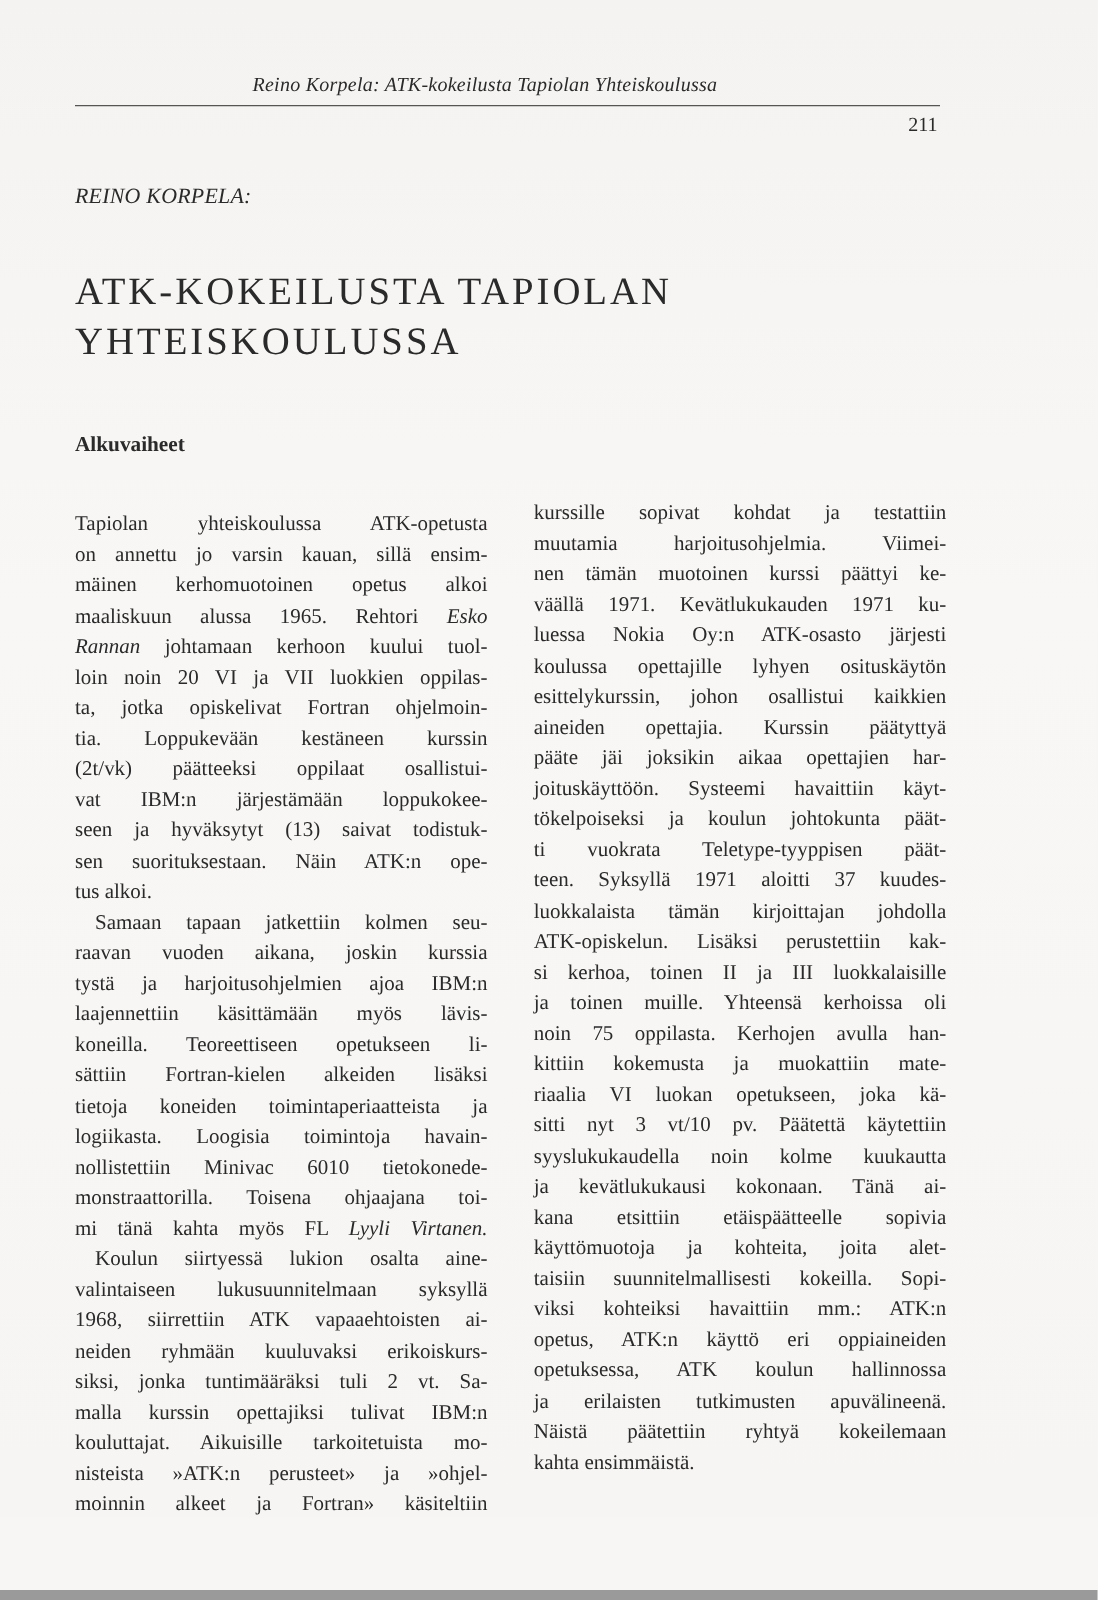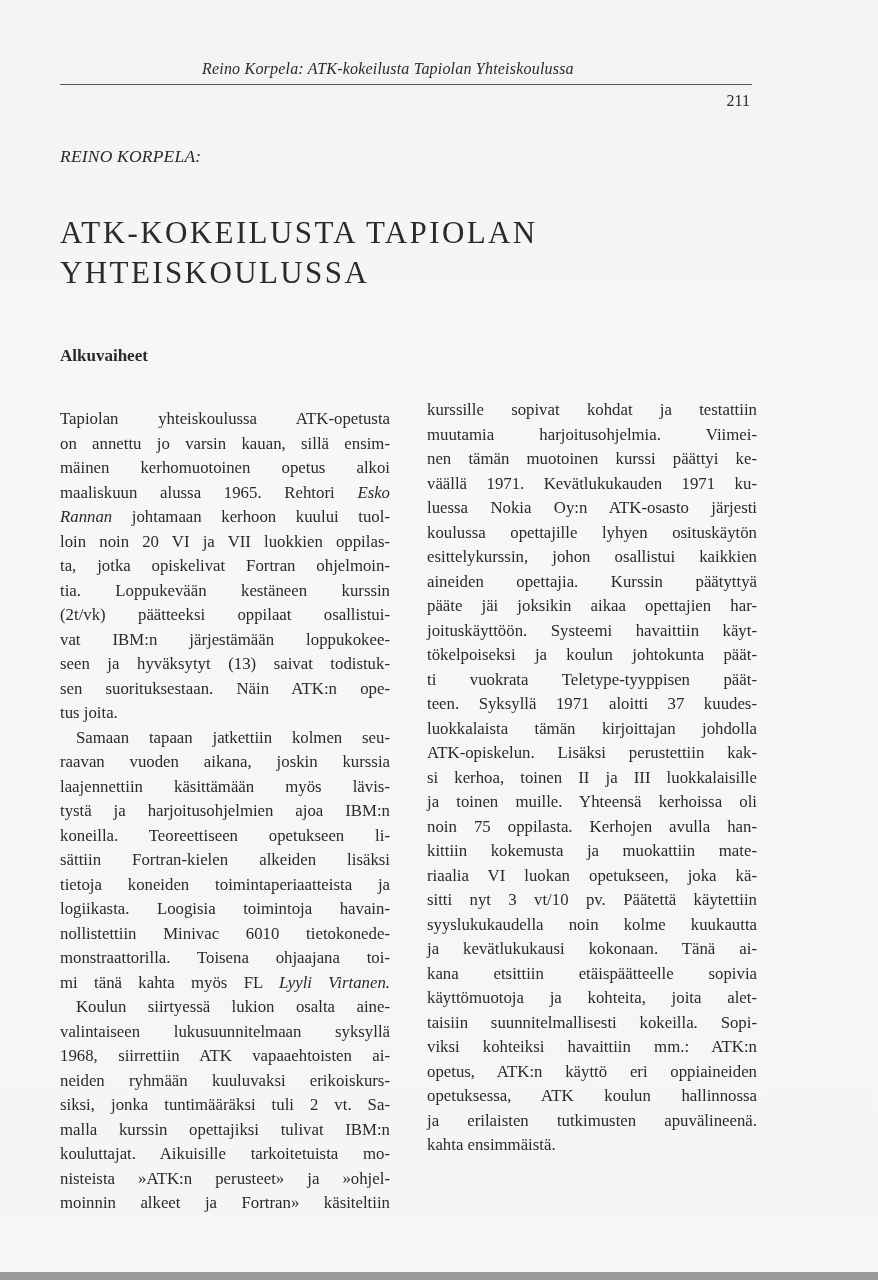--- a/index.html
+++ b/index.html
@@ -80,25 +80,25 @@
     <span class="line">mäinen kerhomuotoinen opetus alkoi</span>
     <span class="line"><span>maaliskuun alussa 1965. Rehtori </span><em>Esko</em></span>
     <span class="line"><em>Rannan</em> <span>johtamaan kerhoon kuului tuol-</span></span>
     <span class="line">loin noin 20 VI ja VII luokkien oppilas-</span>
     <span class="line">ta, jotka opiskelivat Fortran ohjelmoin-</span>
     <span class="line">tia. Loppukevään kestäneen kurssin</span>
     <span class="line">(2t/vk) päätteeksi oppilaat osallistui-</span>
     <span class="line">vat IBM:n järjestämään loppukokee-</span>
     <span class="line">seen ja hyväksytyt (13) saivat todistuk-</span>
     <span class="line">sen suorituksestaan. Näin ATK:n ope-</span>
-    <span class="line last">tus joita.</span>
+    <span class="line last">tus alkoi.</span>
     <span class="line indent">Samaan tapaan jatkettiin kolmen seu-</span>
     <span class="line">raavan vuoden aikana, joskin kurssia</span>
+    <span class="line">tystä ja harjoitusohjelmien ajoa IBM:n</span>
     <span class="line">laajennettiin käsittämään myös lävis-</span>
-    <span class="line">tystä ja harjoitusohjelmien ajoa IBM:n</span>
     <span class="line">koneilla. Teoreettiseen opetukseen li-</span>
     <span class="line">sättiin Fortran-kielen alkeiden lisäksi</span>
     <span class="line">tietoja koneiden toimintaperiaatteista ja</span>
     <span class="line">logiikasta. Loogisia toimintoja havain-</span>
     <span class="line">nollistettiin Minivac 6010 tietokonede-</span>
     <span class="line">monstraattorilla. Toisena ohjaajana toi-</span>
     <span class="line"><span>mi tänä kahta myös FL </span><em>Lyyli Virtanen.</em></span>
     <span class="line indent">Koulun siirtyessä lukion osalta aine-</span>
     <span class="line">valintaiseen lukusuunnitelmaan syksyllä</span>
     <span class="line">1968, siirrettiin ATK vapaaehtoisten ai-</span>
@@ -134,17 +134,18 @@
     <span class="line">sitti nyt 3 vt/10 pv. Päätettä käytettiin</span>
     <span class="line">syyslukukaudella noin kolme kuukautta</span>
     <span class="line">ja kevätlukukausi kokonaan. Tänä ai-</span>
     <span class="line">kana etsittiin etäispäätteelle sopivia</span>
     <span class="line">käyttömuotoja ja kohteita, joita alet-</span>
     <span class="line">taisiin suunnitelmallisesti kokeilla. Sopi-</span>
     <span class="line">viksi kohteiksi havaittiin mm.: ATK:n</span>
     <span class="line">opetus, ATK:n käyttö eri oppiaineiden</span>
     <span class="line">opetuksessa, ATK koulun hallinnossa</span>
     <span class="line">ja erilaisten tutkimusten apuvälineenä.</span>
+    <span class="line">Näistä päätettiin ryhtyä kokeilemaan</span>
     <span class="line last">kahta ensimmäistä.</span>
   </div>
 
 </div>
 <div class="bottom-edge"></div>
 
 </body></html>

